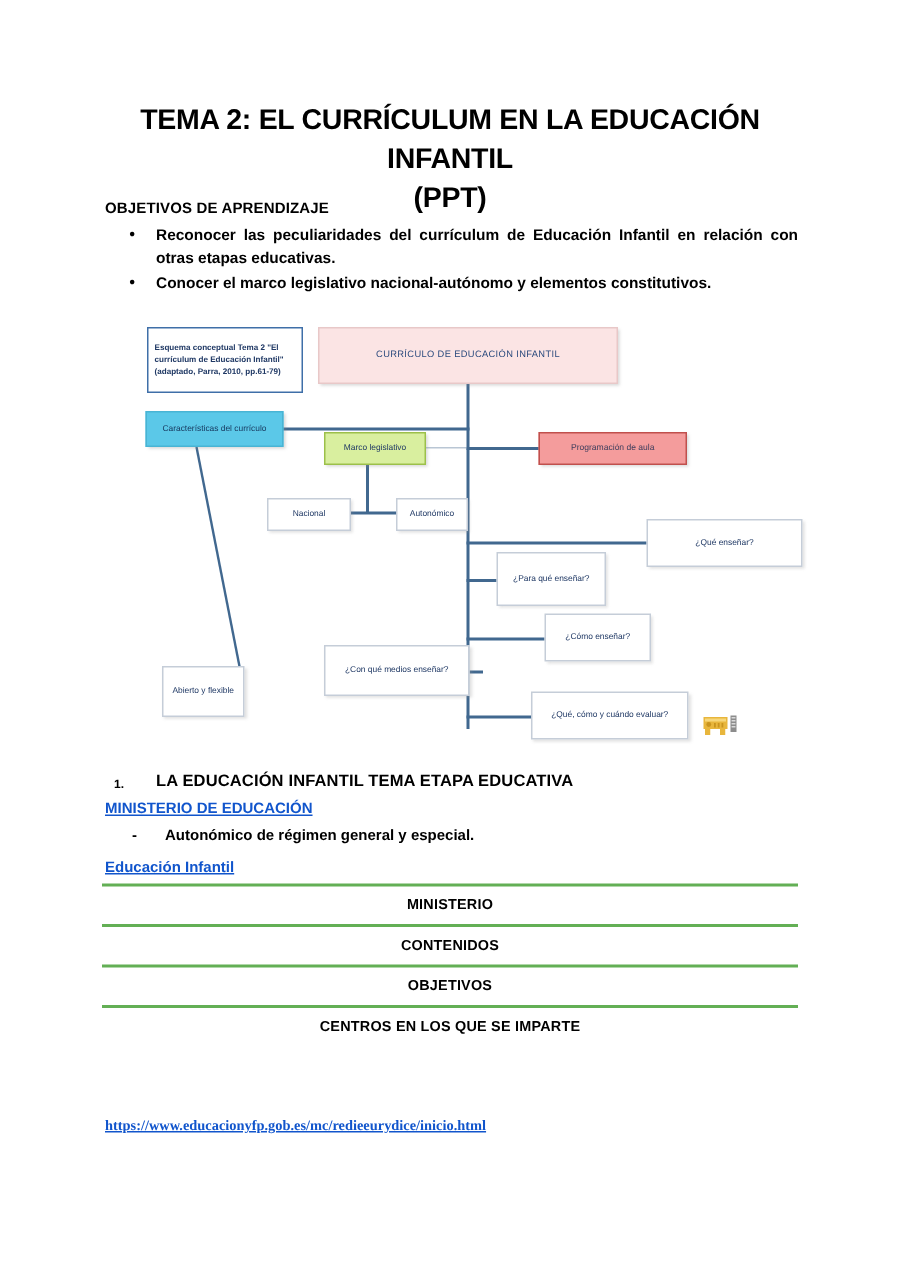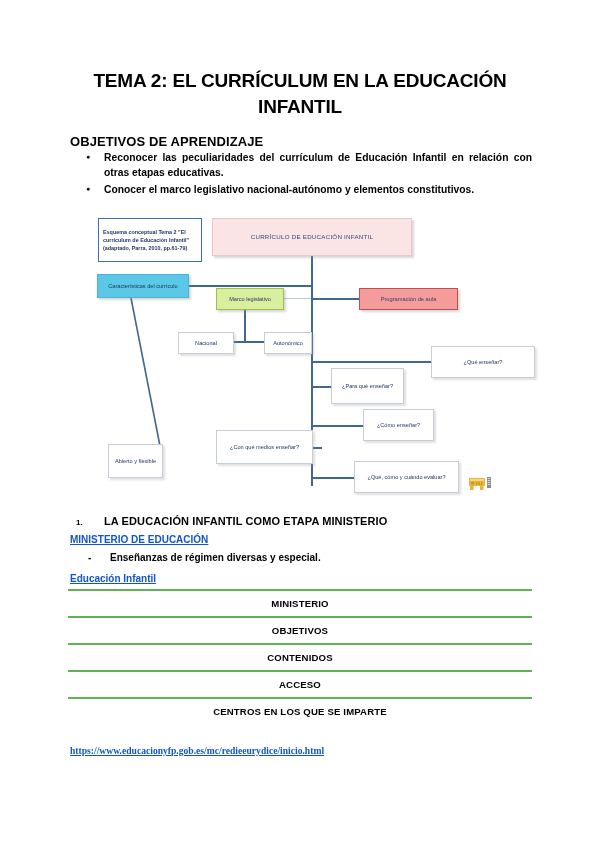--- a/index.html
+++ b/index.html
@@ -34,21 +34,21 @@
     line-height: 26px;
     letter-spacing: -0.2px;
   }
 
   
   .objectives-heading {
     position: absolute;
     left: 70px;
     top: 134px;
     font-weight: bold;
-    font-size: 13px;
+    font-size: 10px;
     letter-spacing: 0.1px;
     text-align: right;
   }
   .objectives-list {
     position: absolute;
     left: 70px;
     top: 150px;
     width: 462px;
     margin: 0;
     padding: 0;
@@ -241,20 +241,21 @@
     font-family: Liberation Serif, serif;
   }
 </style>
 </head>
 <body>
 
 <div class="page">
 
   <div class="doc-title">
     <div>TEMA 2: EL CURRÍCULUM EN LA EDUCACIÓN INFANTIL</div>
+    <div>(PPT)</div>
   </div>
 
   <div class="objectives-heading">OBJETIVOS DE APRENDIZAJE</div>
   <ul class="objectives-list">
     <li>Reconocer las peculiaridades del currículum de Educación Infantil en relación con otras etapas educativas.</li>
     <li>Conocer el marco legislativo nacional-autónomo y elementos constitutivos.</li>
   </ul>
 
   <div class="diagram">
 
@@ -308,28 +309,27 @@
       <rect x="12" y="14" width="3.5" height="4" fill="#e8b63c"></rect>
       <rect x="19" y="5" width="4" height="11" fill="#8c8c8c"></rect>
       <rect x="19.7" y="6" width="2.6" height="1" fill="#d9d9d9"></rect>
       <rect x="19.7" y="8" width="2.6" height="1" fill="#d9d9d9"></rect>
       <rect x="19.7" y="10" width="2.6" height="1" fill="#d9d9d9"></rect>
       <rect x="19.7" y="12" width="2.6" height="1" fill="#d9d9d9"></rect>
     </svg>
   </div>
 
   <div class="section-num">1.</div>
-  <div class="section-title">LA EDUCACIÓN INFANTIL COMO ETAPA MINISTERIO</div>
+  <div class="section-title">LA EDUCACIÓN INFANTIL TEMA ETAPA EDUCATIVA</div>
   <div class="ministerio">MINISTERIO DE EDUCACIÓN</div>
-  <div class="ensenanzas"><span class="dash">-</span><span>Enseñanzas de régimen diversas y especial.</span></div>
+  <div class="ensenanzas"><span class="dash">-</span><span>Autonómico de régimen general y especial.</span></div>
   <div class="edu-infantil">Educación Infantil</div>
 
   <div class="table">
     <div class="trow">MINISTERIO</div>
+    <div class="trow">CONTENIDOS</div>
     <div class="trow">OBJETIVOS</div>
-    <div class="trow">CONTENIDOS</div>
-    <div class="trow">ACCESO</div>
     <div class="trow last">CENTROS EN LOS QUE SE IMPARTE</div>
   </div>
 
   <a class="url-link" href="#">https://www.educacionyfp.gob.es/mc/redieeurydice/inicio.html</a>
 
 </div>
 
 </body></html>

